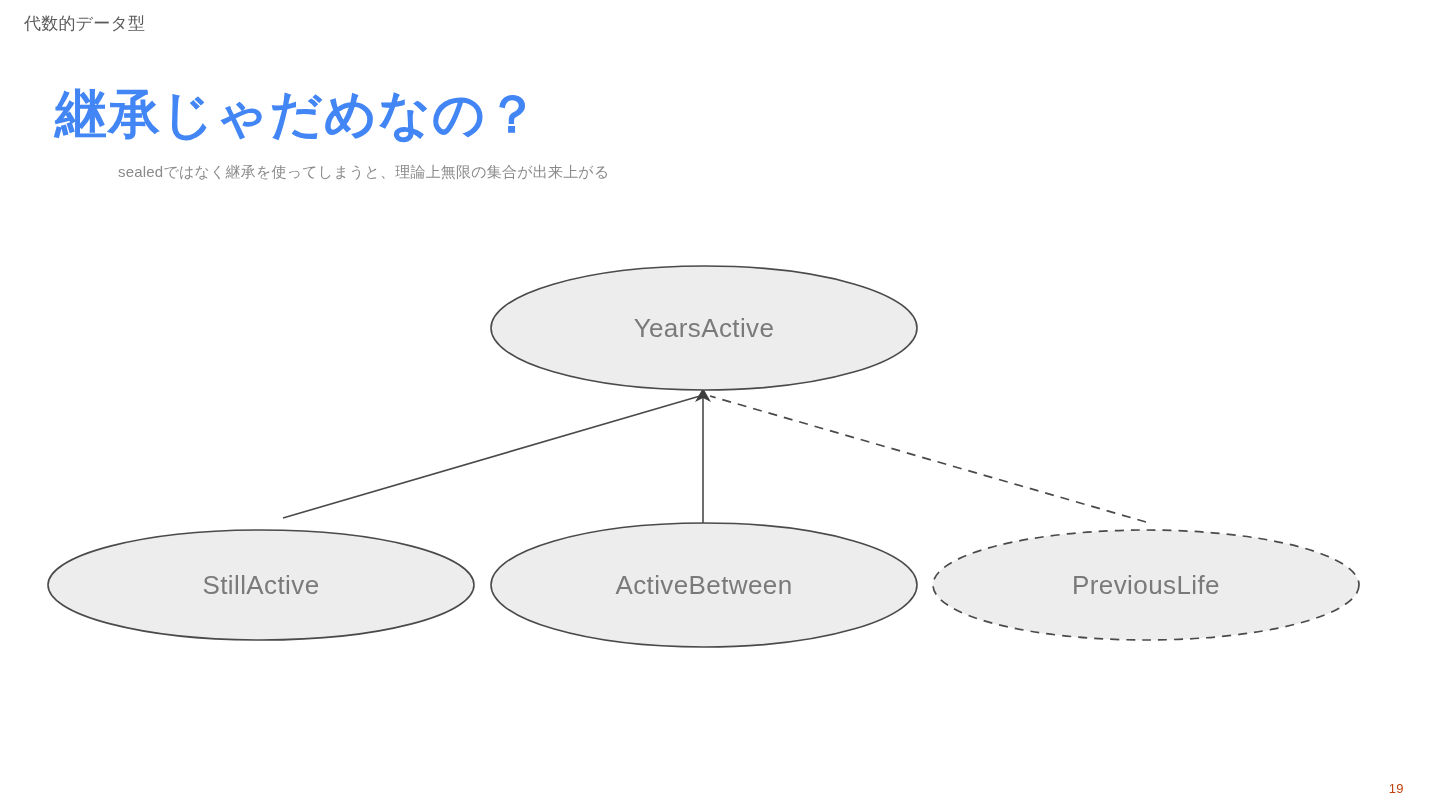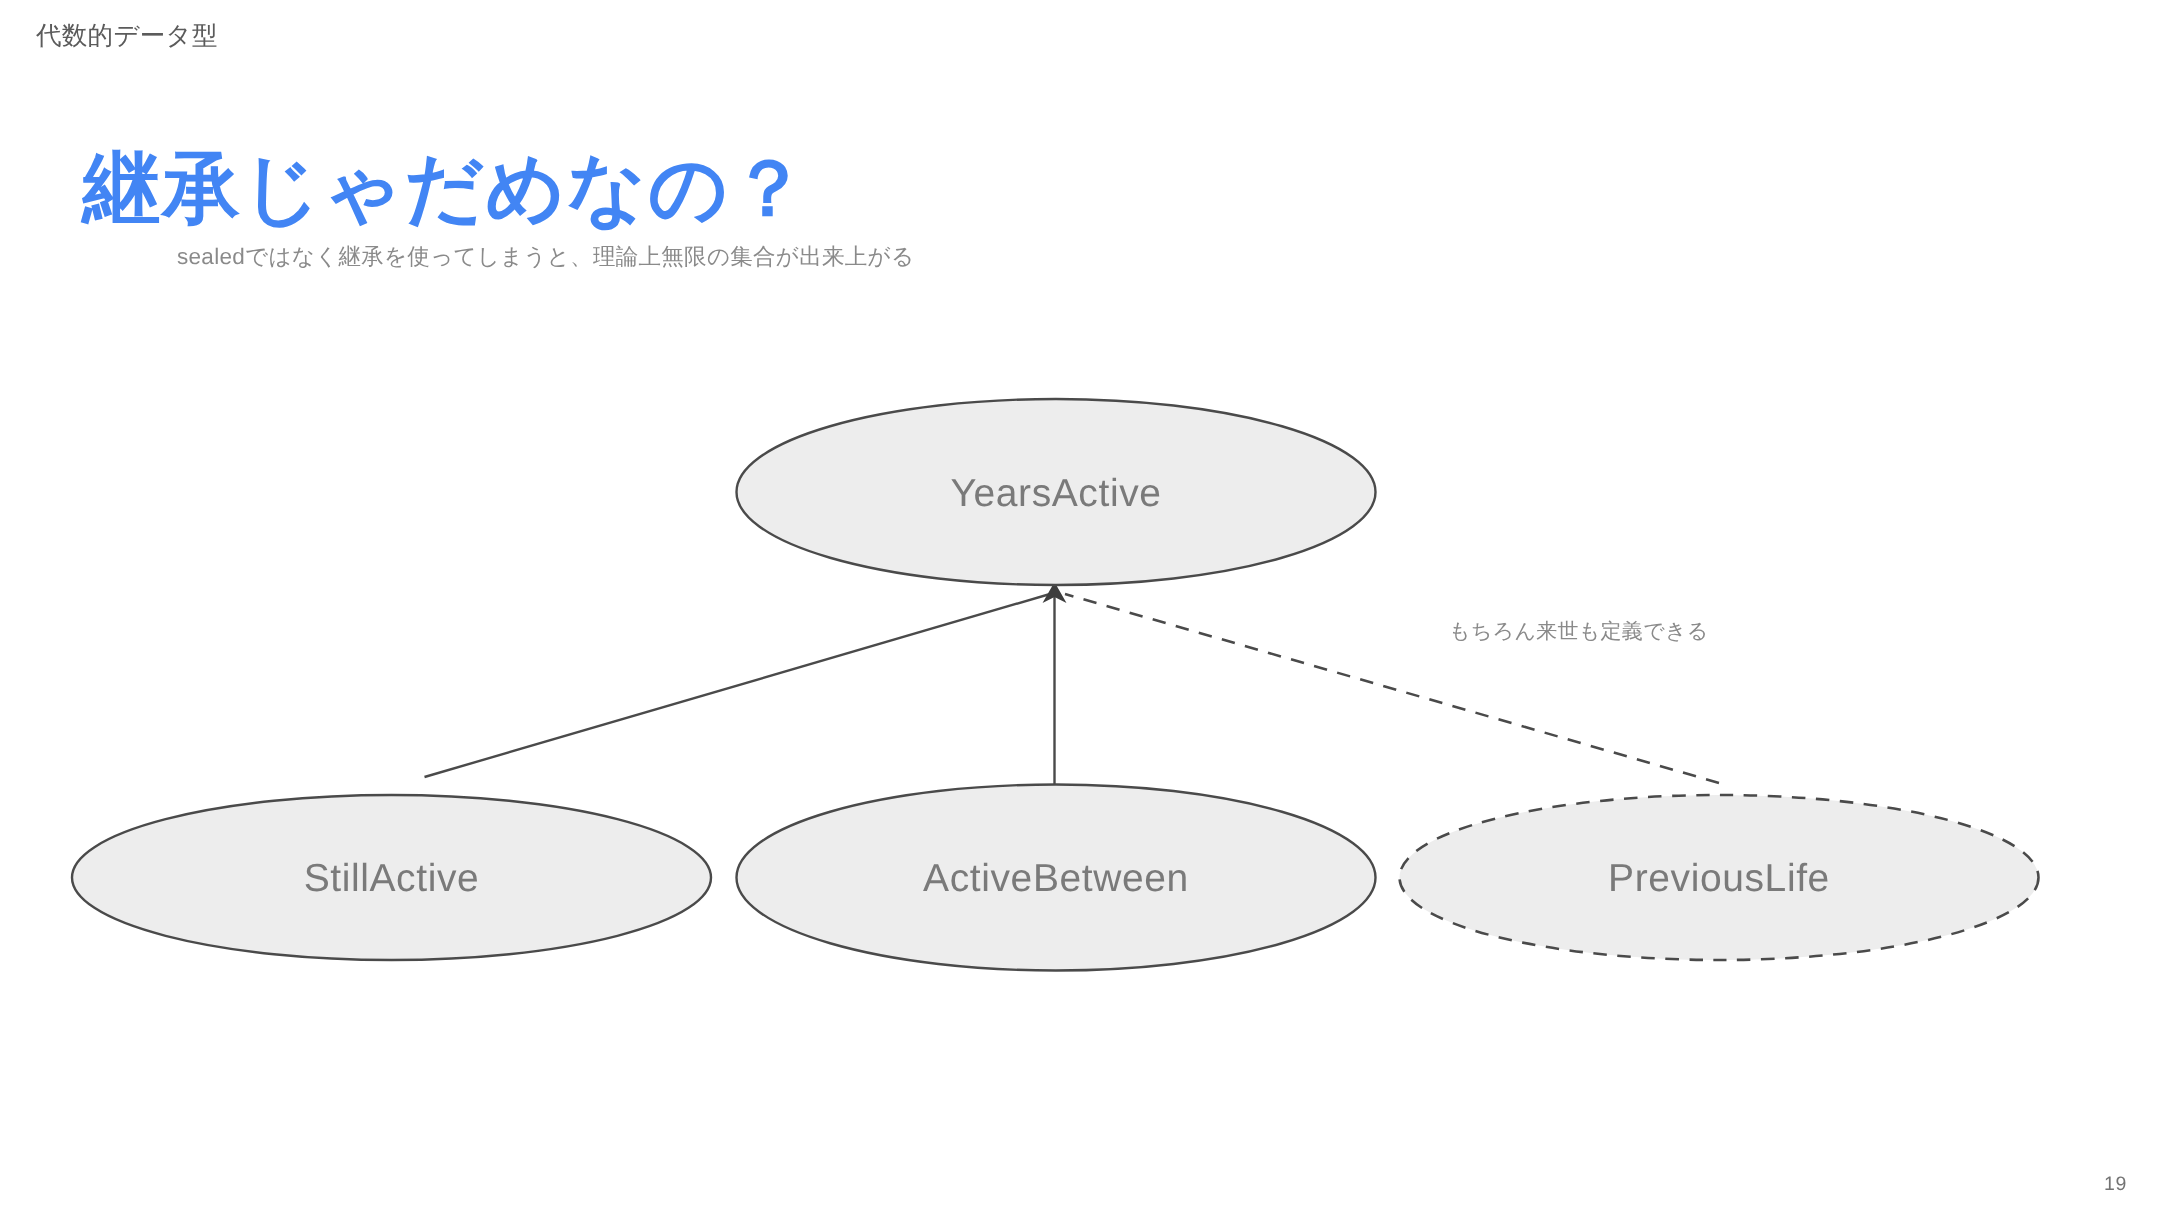--- a/index.html
+++ b/index.html
@@ -27,21 +27,21 @@
     top: 13px;
     font-size: 17px;
     line-height: 1.25;
     color: #5b5b5b;
     letter-spacing: 0.2px;
     white-space: nowrap;
   }
   .slide-title {
     position: absolute;
     left: 55px;
-    top: 63px;
+    top: 51px;
     font-size: 52px;
     line-height: 1.1;
     color: #4285f4;
     letter-spacing: 1px;
     white-space: nowrap;
   }
 
   
   .note-block {
     position: absolute;
@@ -99,42 +99,41 @@
     stroke: #4a4a4a;
     stroke-width: 1.7;
     fill: none;
     stroke-dasharray: 9 7;
   }
   .arrow-head { fill: #3d3d3d; }
 
   
   .page-number {
     position: absolute;
-    right: 22px;
+    right: 36px;
     bottom: 14px;
     font-size: 13px;
-    color: #737373;
+    color: #c2410c;
     letter-spacing: 0.4px;
   }
 </style>
 </head>
 <body>
 
 <div id="slide">
 
   <div class="eyebrow">代数的データ型</div>
 
   <h1 class="slide-title">継承じゃだめなの？</h1>
 
   <div class="note-block">
     <div class="note-line">sealedではなく継承を使ってしまうと、理論上無限の集合が出来上がる</div>
   </div>
 
   <div class="side-note">
-    <div class="note-line">もちろん来世も定義できる</div>
   </div>
 
   <svg id="diagram" viewBox="0 0 1440 810">
 
     <g>
       <line class="edge-solid" x1="283" y1="518" x2="700" y2="396"></line>
 
       <line class="edge-solid" x1="703" y1="523" x2="703" y2="396"></line>
 
       <line class="edge-dashed" x1="1146" y1="522" x2="710" y2="396"></line>

